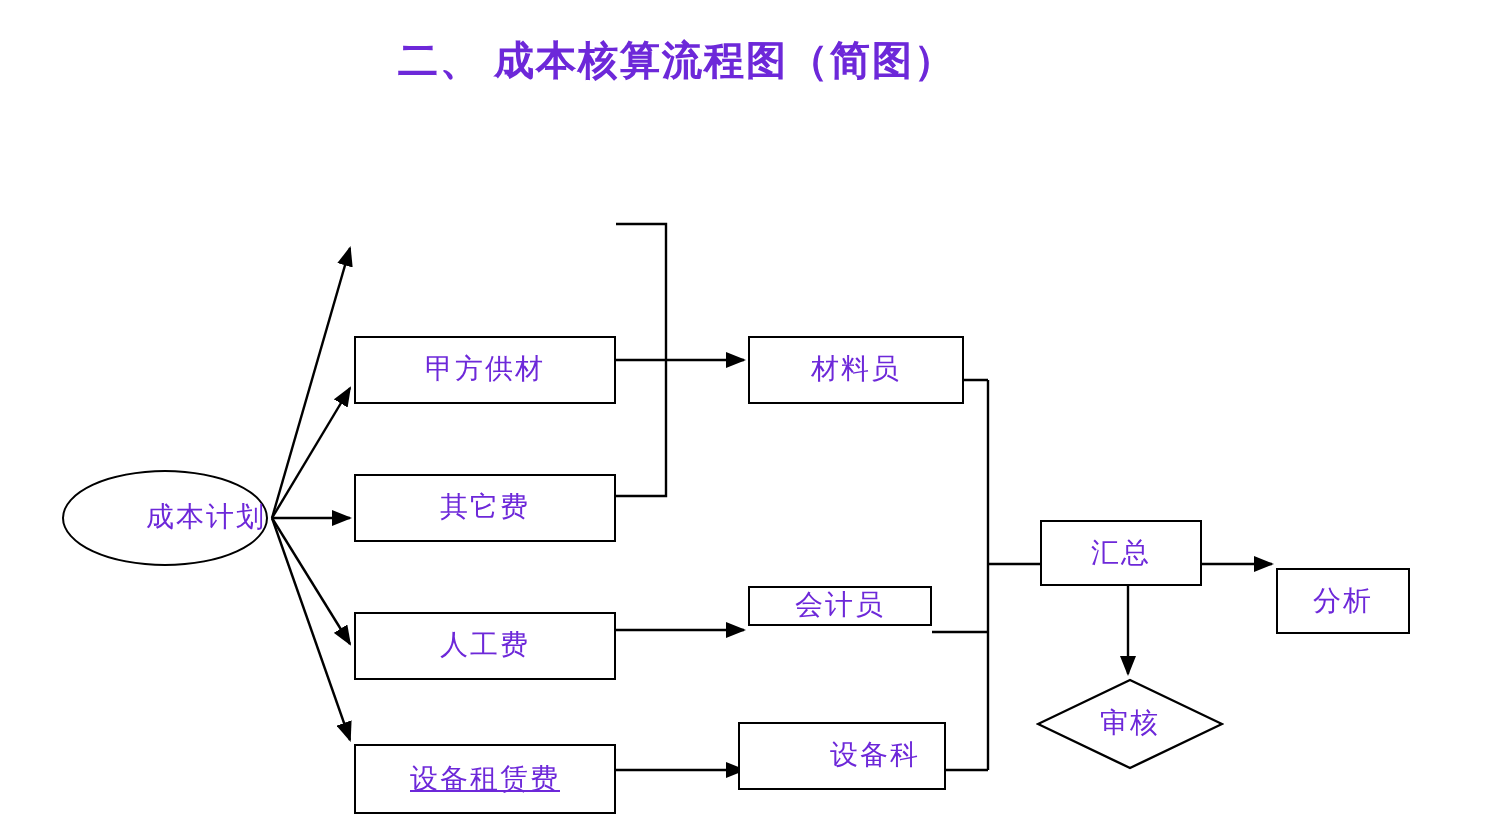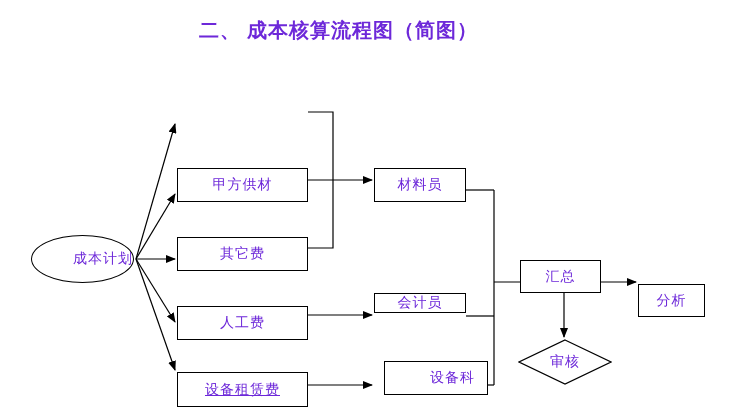--- a/index.html
+++ b/index.html
@@ -23,23 +23,23 @@
   .diamond{background:transparent;}
   .diamond svg{position:absolute;left:0;top:0;}
   .diamond .lbl{position:relative;z-index:2;}
   
   #n-cost-plan{left:31px;top:235px;width:103px;height:48px;justify-content:flex-end;}
   #n-material-fee{left:177px;top:99px;width:131px;height:34px;}
   #n-party-a{left:177px;top:168px;width:131px;height:34px;}
   #n-other-fee{left:177px;top:237px;width:131px;height:34px;}
   #n-labor-fee{left:177px;top:306px;width:131px;height:34px;}
   #n-equip-rental{left:177px;top:372px;width:131px;height:35px;text-decoration:underline;}
-  #n-material-clerk{left:374px;top:168px;width:92px;height:34px;align-items:center;}
+  #n-material-clerk{left:374px;top:168px;width:108px;height:34px;align-items:center;}
   #n-accountant{left:374px;top:293px;width:92px;height:20px;}
-  #n-equip-dept{left:384px;top:361px;width:104px;height:34px;padding-left:33px;}
+  #n-equip-dept{left:369px;top:361px;width:104px;height:34px;padding-left:33px;}
   #n-summary{left:520px;top:260px;width:81px;height:33px;}
   #n-analysis{left:638px;top:260px;width:67px;height:33px;margin-top:24px;}
   #n-review{left:518px;top:339px;width:94px;height:46px;}
 </style>
 </head>
 <body>
 
 <div id="stage">
 
   <div class="page-title">二、 成本核算流程图（简图）</div>

